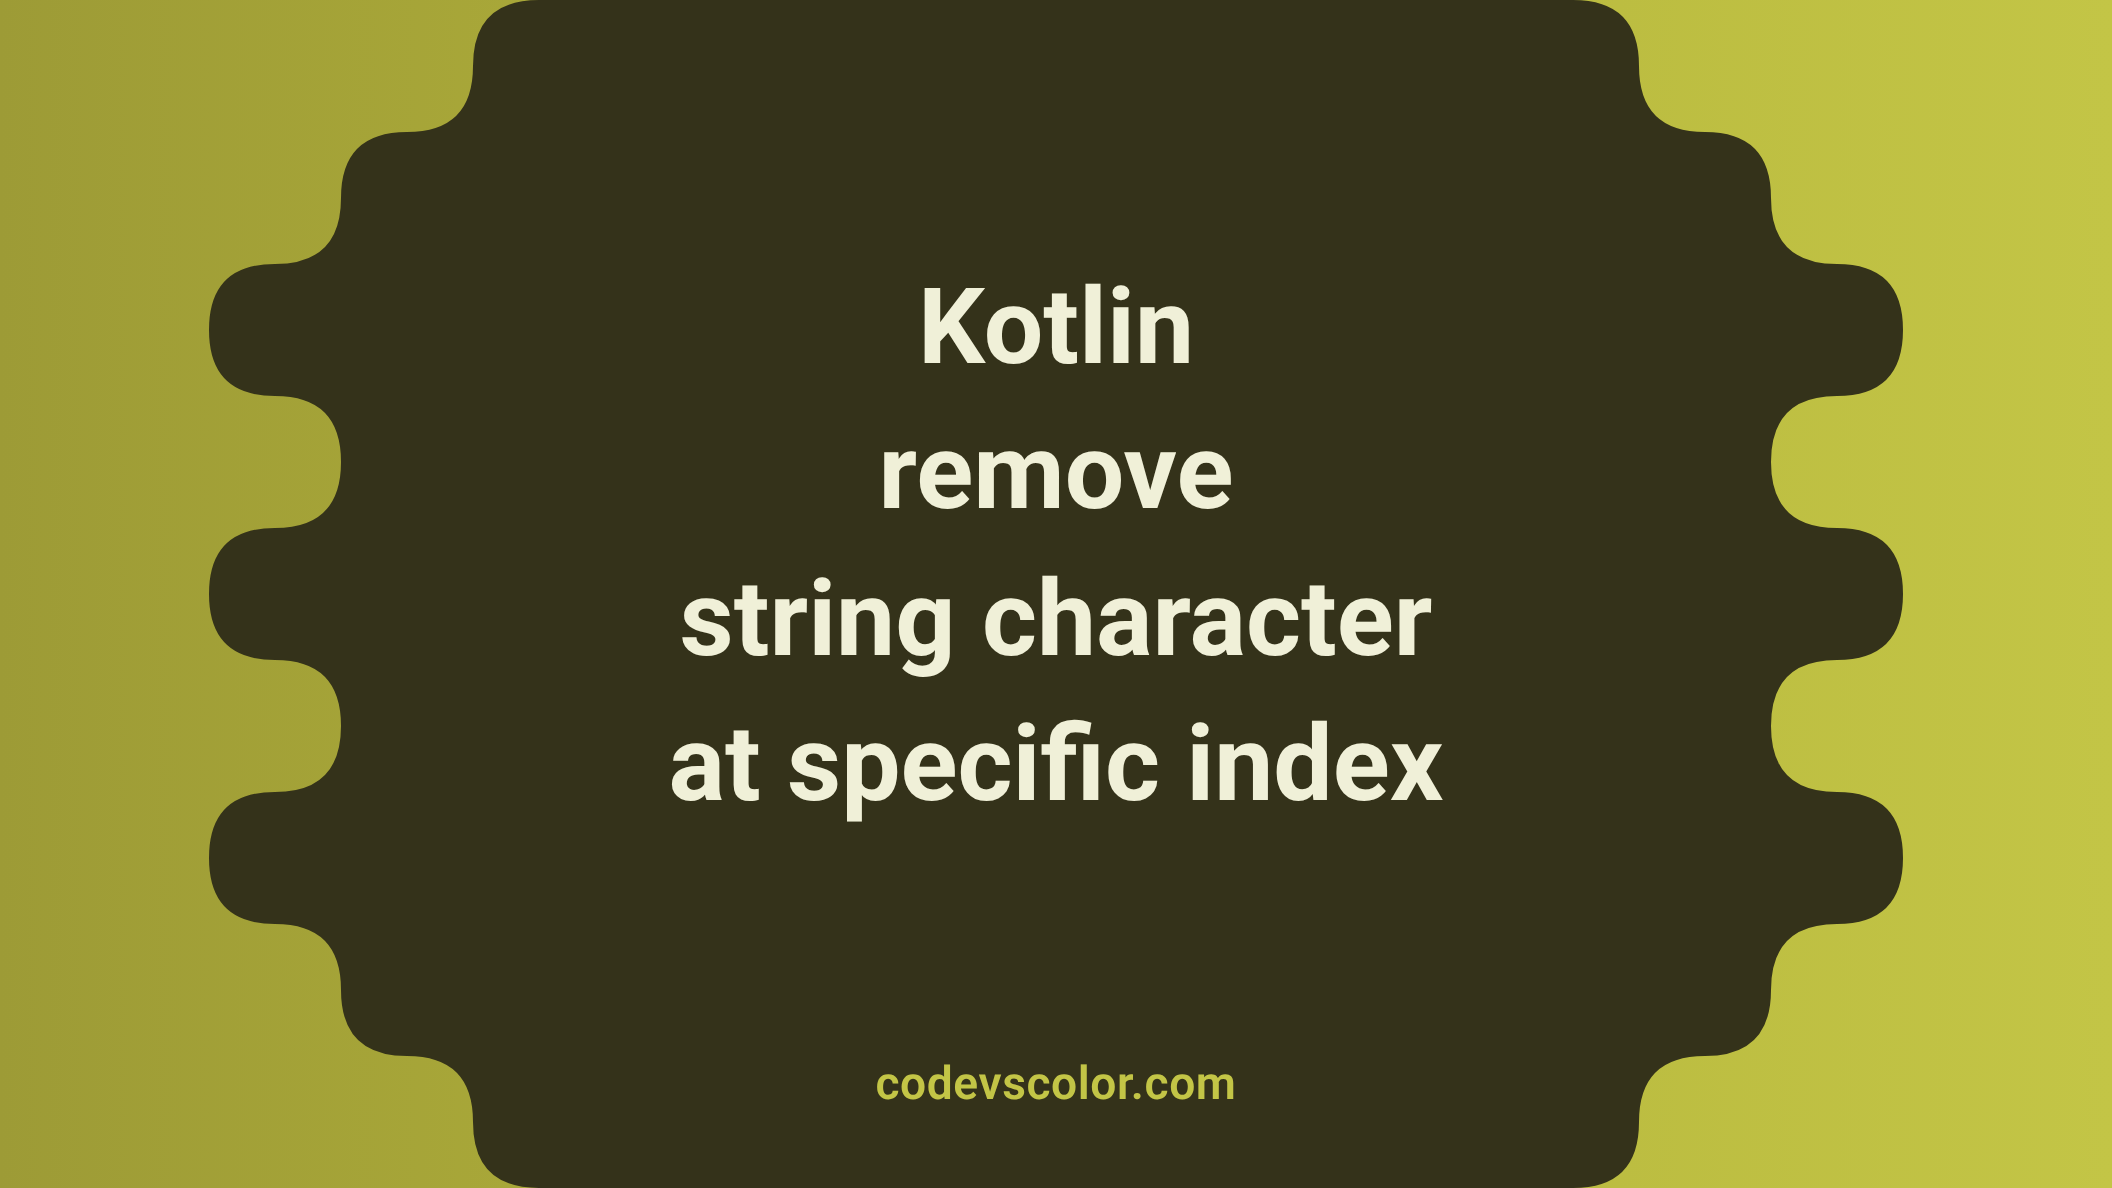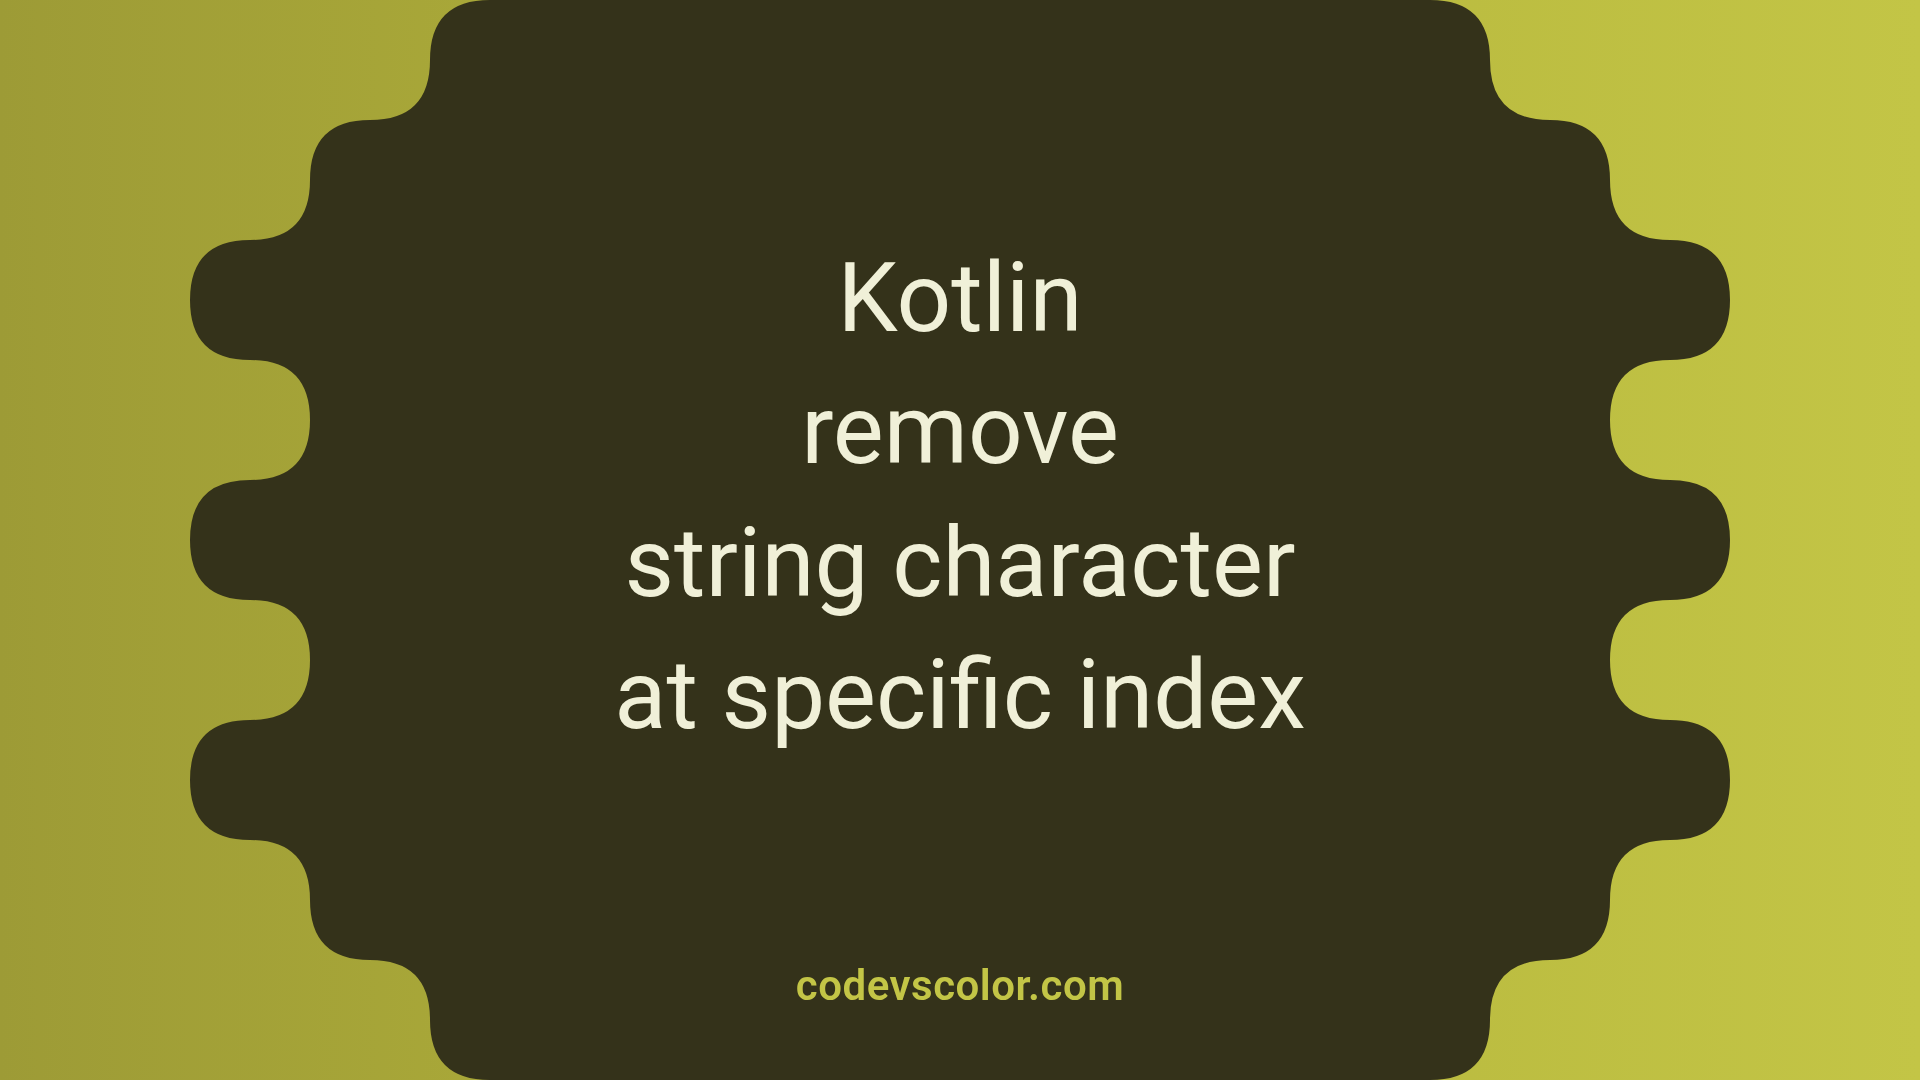--- a/index.html
+++ b/index.html
@@ -1,19 +1,19 @@
 <!DOCTYPE html>
 <html><head>
 <meta charset="utf-8">
 <style>
 html,body{margin:0;padding:0;width:1920px;height:1080px;overflow:hidden;font-family:-apple-system,BlinkMacSystemFont,"Segoe UI",Roboto,"Helvetica Neue",Arial,sans-serif}
 .canvas{position:relative;width:1920px;height:1080px;background:linear-gradient(90deg,#9d9b36 0%,#b4b43b 50%,#c3c546 100%)}
 .blob{position:absolute;left:50%;top:50%;transform:translate(-50%,-50%);width:1540px;height:1080px}
 .blob svg{display:block;width:100%;height:100%}
-.title{position:absolute;left:50%;top:46%;transform:translate(-50%,-50%);text-align:center;color:#f0f0d8;font-weight:400;font-size:96px;line-height:1.38;white-space:pre-line}
+.title{position:absolute;left:50%;top:46%;transform:translate(-50%,-50%);text-align:center;color:#f0f0d8;font-weight:700;font-size:96px;line-height:1.38;white-space:pre-line}
 .watermark{position:absolute;left:50%;bottom:70px;transform:translateX(-50%);text-align:left;color:#c3c546;font-weight:600;font-size:42px;letter-spacing:0.5px}
 </style>
 </head>
 <body>
 
 <div class="canvas">
   <div class="blob">
     <svg viewBox="0 0 1540 1080" xmlns="http://www.w3.org/2000/svg" preserveAspectRatio="none">
       <path fill="#34321a" d="
         M 300 0

